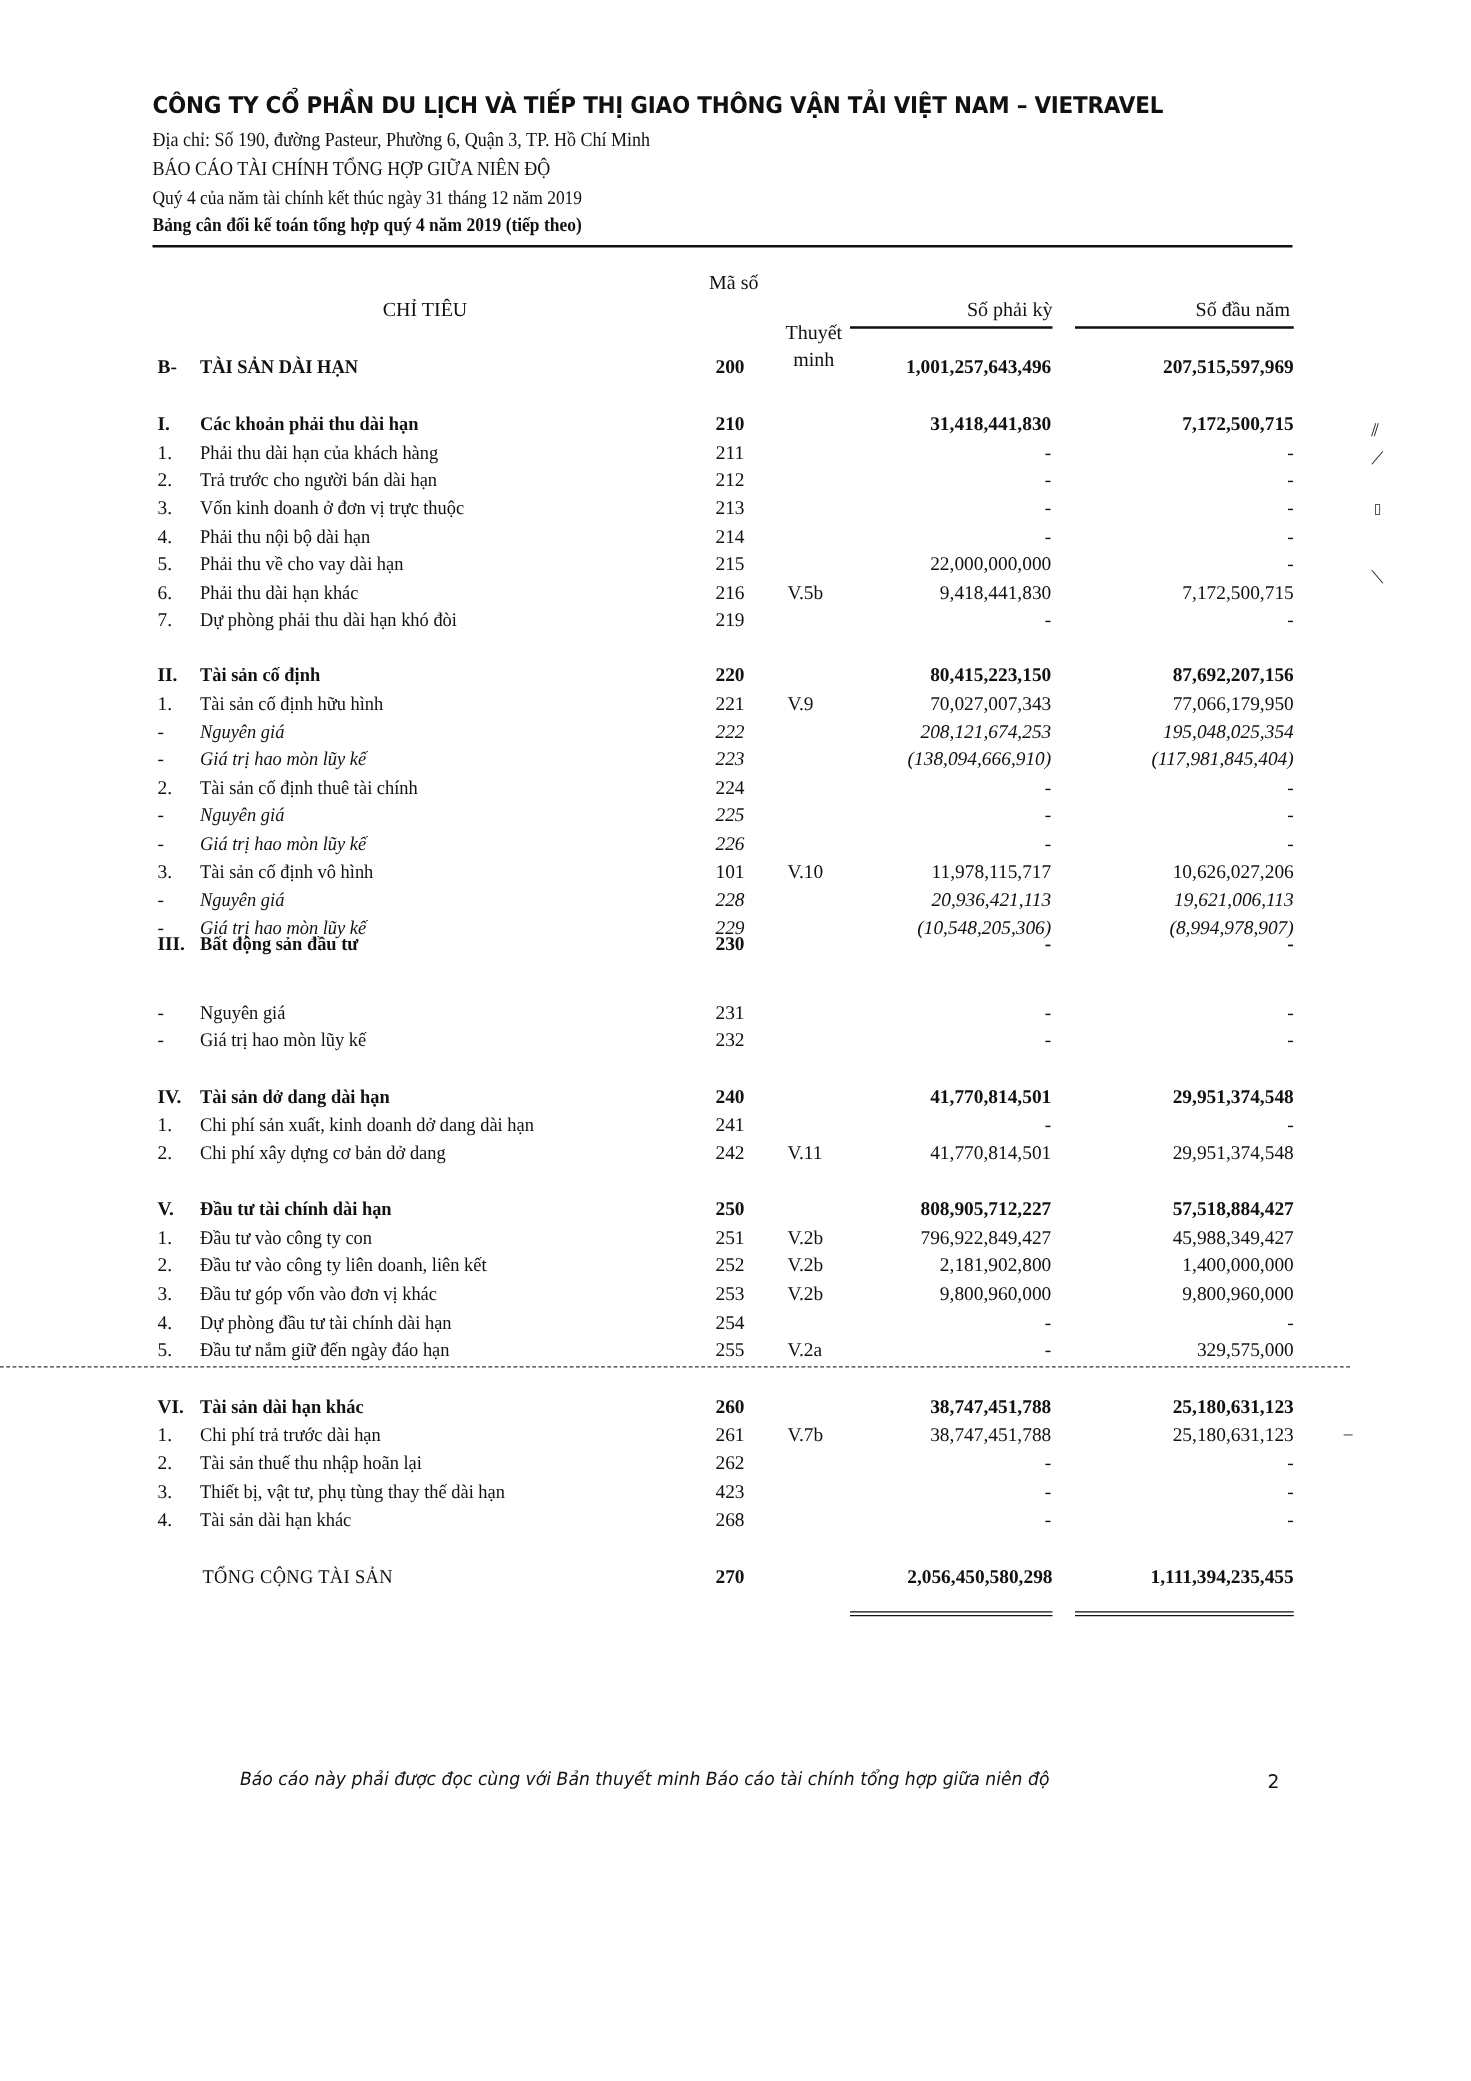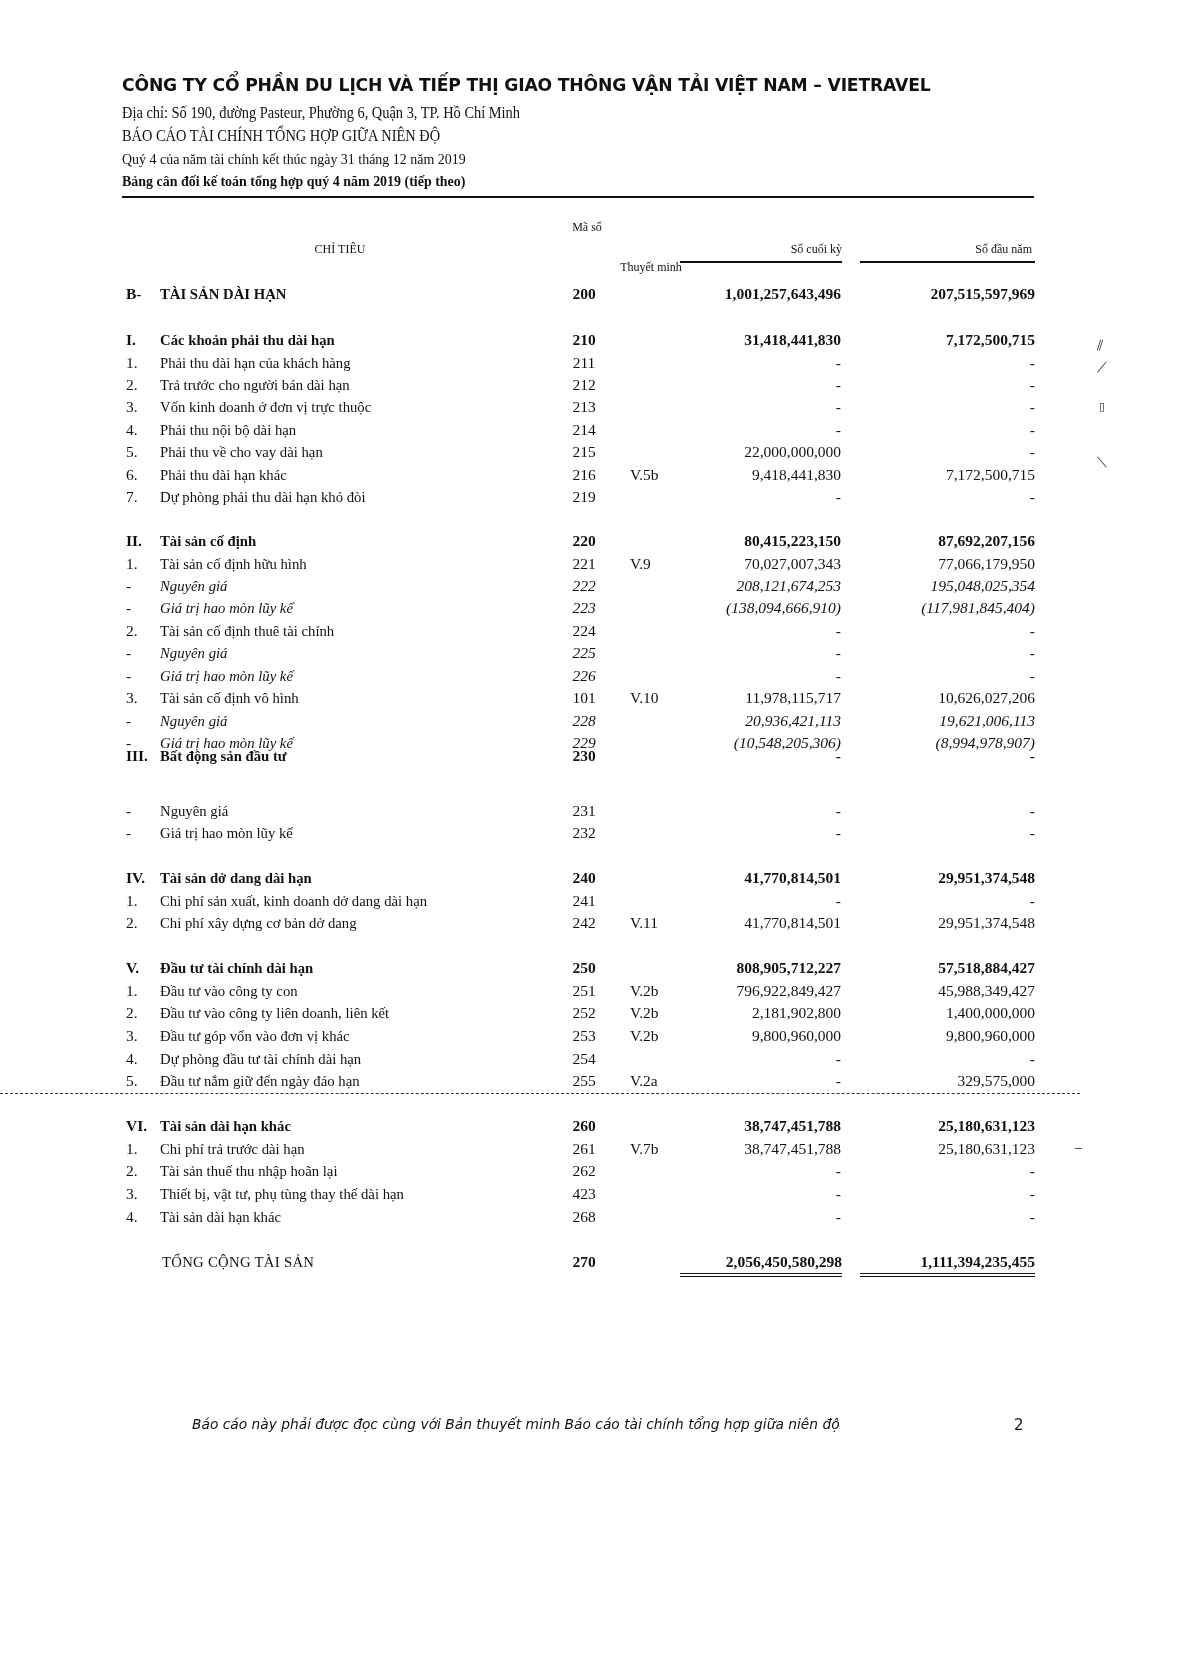--- a/index.html
+++ b/index.html
@@ -8,21 +8,21 @@
     font-family: "Liberation Serif", "DejaVu Serif", serif; color: #111;
   }
   .hdr { position: absolute; left: 122px; }
   #company { top: 74px; font-family: "DejaVu Sans", "Liberation Sans", sans-serif; font-weight: bold; font-size: 18.5px; letter-spacing: -0.2px; transform: scaleX(0.93); transform-origin: left; white-space: nowrap; }
   #address { top: 104px; font-size: 16px; transform: scaleX(0.9); transform-origin: left; white-space: nowrap; }
   #report-title { top: 127px; font-size: 16px; transform: scaleX(0.9); transform-origin: left; white-space: nowrap; }
   #period { top: 150px; font-size: 15.5px; transform: scaleX(0.9); transform-origin: left; white-space: nowrap; }
   #subtitle { top: 172px; font-size: 15.5px; font-weight: bold; transform: scaleX(0.9); transform-origin: left; white-space: nowrap; }
   #header-rule { position: absolute; left: 122px; top: 196px; width: 912px; height: 0; border-top: 2px solid #111; }
 
-  .colhead { position: absolute; font-size: 12px; text-align: center; line-height: 22px; }
+  .colhead { position: absolute; font-size: 16px; text-align: center; line-height: 22px; }
   #col-chitieu { left: 240px; top: 238px; width: 200px; }
   #col-maso { left: 563px; top: 216px; width: 48px; }
   #col-thuyetminh { left: 616px; top: 216px; width: 70px; margin-top: 40px; }
   #col-cuoiky { left: 690px; top: 238px; width: 152px; text-align: right; }
   #col-daunam { left: 860px; top: 238px; width: 172px; text-align: right; }
   .colrule { position: absolute; top: 261px; height: 0; border-top: 2px solid #111; }
   #rule-cuoiky { left: 680px; width: 162px; }
   #rule-daunam { left: 860px; width: 175px; }
 
   #rows { position: absolute; left: 0; top: 0; width: 1177px; }
@@ -33,21 +33,21 @@
   .row .note { position: absolute; left: 630px; }
   .row .v1 { position: absolute; right: 336px; text-align: right; }
   .row .v2 { position: absolute; right: 142px; text-align: right; }
   .row.bold { font-weight: bold; }
   .row.italic .label, .row.italic .code, .row.italic .v1, .row.italic .v2 { font-style: italic; }
   .row.dashed-under::after {
     content: ""; position: absolute; left: 0; right: 97px; top: 24px;
     border-top: 1.5px dashed #333;
   }
   .row.total .label { left: 162px; letter-spacing: 0.3px; }
-  .row.total .v1, .row.total .v2 { border-bottom: 4px double #111; padding-bottom: 0; font-family: Liberation Serif, serif; }
+  .row.total .v1, .row.total .v2 { border-bottom: 4px double #111; padding-bottom: 16px; font-family: Liberation Serif, serif; }
   .row.total .v1 { width: 162px; right: 335px; }
   .row.total .v2 { width: 175px; right: 142px; }
 
   #footer-note { position: absolute; left: 192px; top: 1416px; font-family: "DejaVu Sans", "Liberation Sans", sans-serif; font-style: italic; font-size: 14.5px; transform: scaleX(0.95); transform-origin: left; white-space: nowrap; }
   #page-number { position: absolute; left: 1014px; top: 1416px; font-family: "DejaVu Sans", "Liberation Sans", sans-serif; font-size: 15px; }
 
   .scan-mark { position: absolute; font-size: 14px; color: #222; }
 </style>
 </head>
 <body>
@@ -58,21 +58,21 @@
   <div id="report-title" class="hdr">BÁO CÁO TÀI CHÍNH TỔNG HỢP GIỮA NIÊN ĐỘ</div>
   <div id="period" class="hdr">Quý 4 của năm tài chính kết thúc ngày 31 tháng 12 năm 2019</div>
   <div id="subtitle" class="hdr">Bảng cân đối kế toán tổng hợp quý 4 năm 2019 (tiếp theo)</div>
   <div id="header-rule"></div>
 </div>
 
 <div>
   <div id="col-chitieu" class="colhead">CHỈ TIÊU</div>
   <div id="col-maso" class="colhead">Mã số</div>
   <div id="col-thuyetminh" class="colhead">Thuyết minh</div>
-  <div id="col-cuoiky" class="colhead">Số cuối kỳ</div>
+  <div id="col-cuoiky" class="colhead">Số phải kỳ</div>
   <div id="col-daunam" class="colhead">Số đầu năm</div>
   <div id="rule-cuoiky" class="colrule"></div>
   <div id="rule-daunam" class="colrule"></div>
 </div>
 
 <div id="rows">
     <div class="row bold" style="top: 282px;">
       <span class="num">B-</span>
       <span class="label">TÀI SẢN DÀI HẠN</span>
       <span class="code">200</span>

